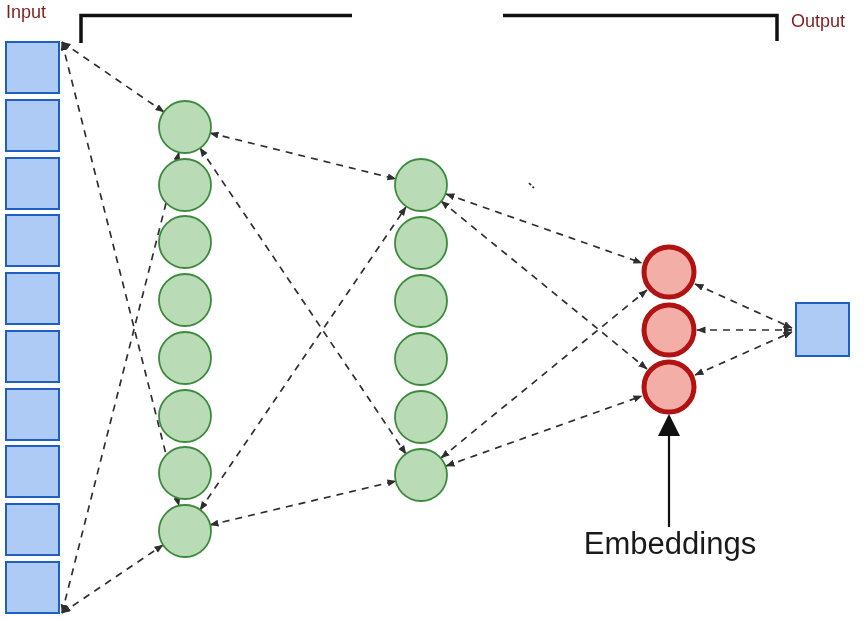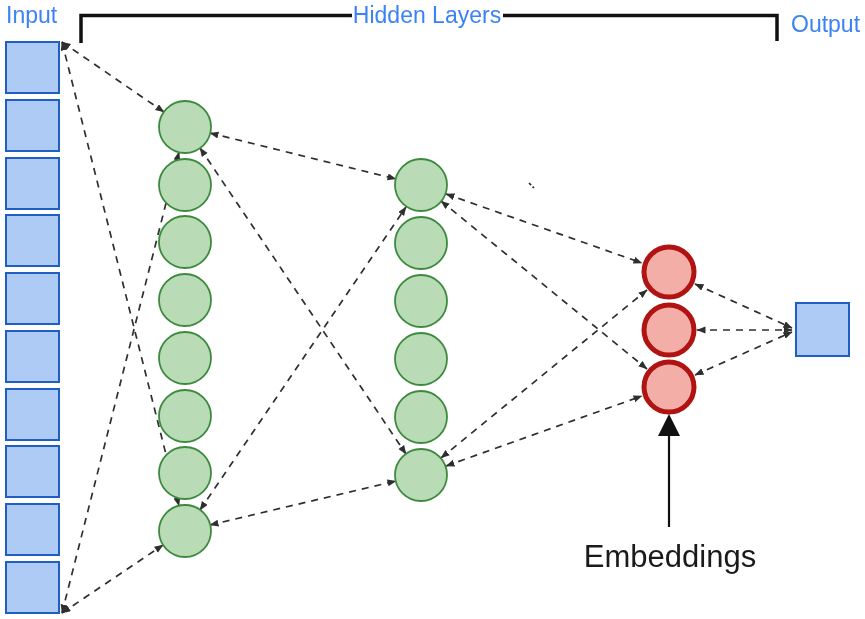--- a/index.html
+++ b/index.html
@@ -6,28 +6,28 @@
   #stage{
     position:relative;
     width:865px;height:619px;
     background:#ffffff;
     overflow:hidden;
     font-family:"Liberation Sans", sans-serif;
   }
   #stage svg{position:absolute;left:0;top:0;}
   .diagram-label{
     position:absolute;
-    color:#3b82f6;
-    font-size:23px;
+    color:#7f1d1d;
+    font-size:18px;
     line-height:1.05;
     white-space:nowrap;
     user-select:none;
   }
   .label-center{transform:translateX(-50%);}
-  #embeddings-label{font-size:31px;color:#1a1a1a;margin-top:13px;}
+  #embeddings-label{font-size:31px;color:#1a1a1a;}
 </style>
 </head>
 <body>
 
 <div id="stage">
   <svg id="net-svg" width="865" height="619" viewBox="0 0 865 619" xmlns="http://www.w3.org/2000/svg">
       <defs>
         <marker id="arrow" markerUnits="userSpaceOnUse" markerWidth="10" markerHeight="8" refX="8.5" refY="3.5" orient="auto-start-reverse">
           <path d="M0,0 L9,3.5 L0,7 Z" fill="#2f2f2f"></path>
         </marker>
@@ -75,16 +75,15 @@
       <circle cx="669" cy="272" r="25" fill="#f3aea7" stroke="#b11212" stroke-width="5"></circle>
       <circle cx="669" cy="330" r="25" fill="#f3aea7" stroke="#b11212" stroke-width="5"></circle>
       <circle cx="669" cy="387" r="25" fill="#f3aea7" stroke="#b11212" stroke-width="5"></circle>
       <rect x="796" y="303" width="53" height="53" fill="#adcbf4" stroke="#1f5fc4" stroke-width="2"></rect>
       <path d="M81,43 L81,15.5 L352,15.5 M503,15.5 L777,15.5 L777,41" fill="none" stroke="#111111" stroke-width="3.5"></path>
       <line x1="669" y1="434" x2="669" y2="527" stroke="#111111" stroke-width="2.2"></line>
       <polygon points="669,414 658,436 680,436" fill="#111111"></polygon>
     </svg>
 
   <div class="diagram-label" id="input-label" style="left: 6px; top: 3px;">Input</div>
-  <div class="diagram-label label-center" id="hidden-layers-label" style="left: 427px; top: 3px;">Hidden Layers</div>
   <div class="diagram-label" id="output-label" style="left: 791px; top: 12px;">Output</div>
   <div class="diagram-label label-center" id="embeddings-label" style="left: 670px; top: 528px;">Embeddings</div>
 </div>
 
 </body></html>

